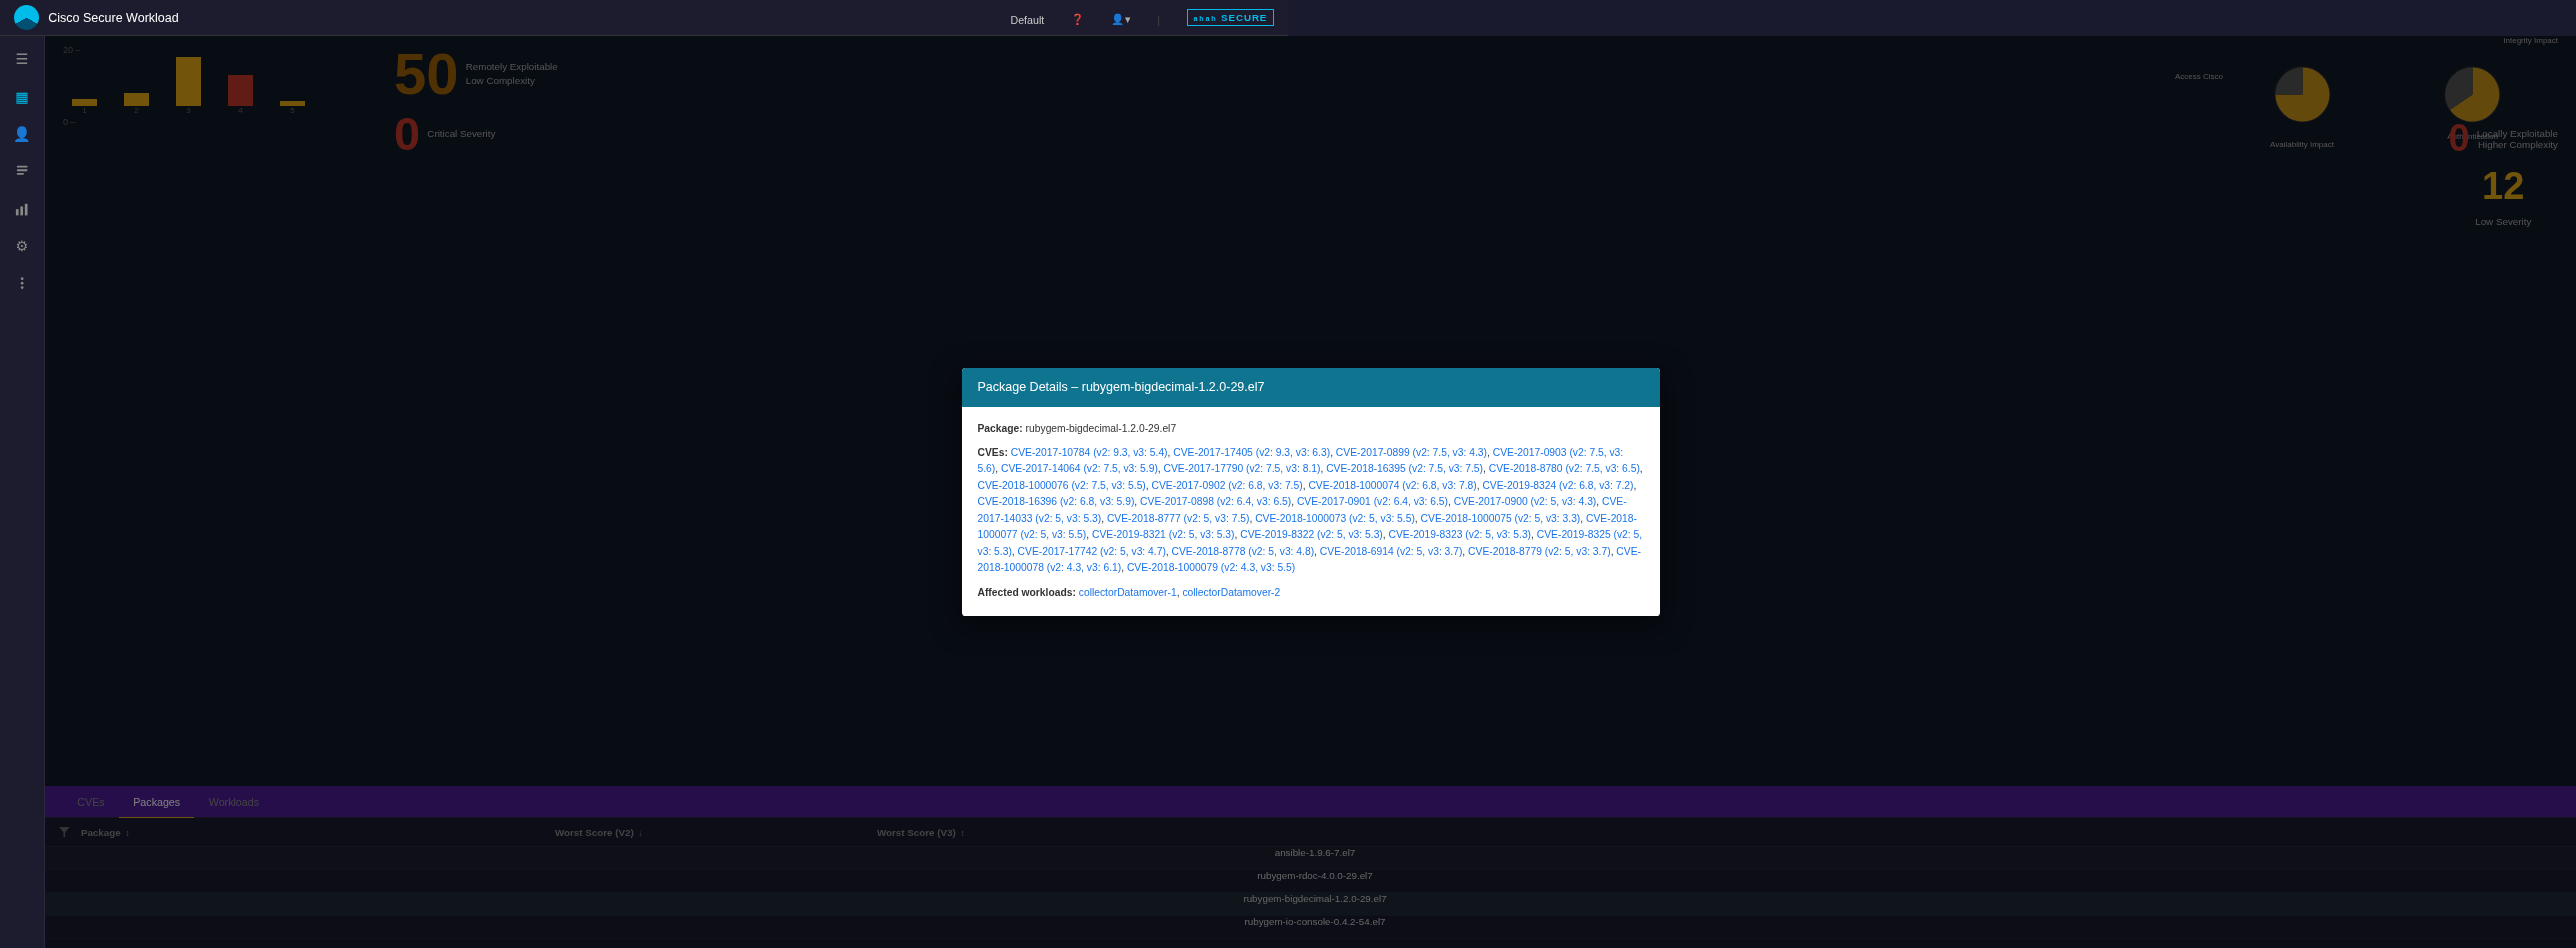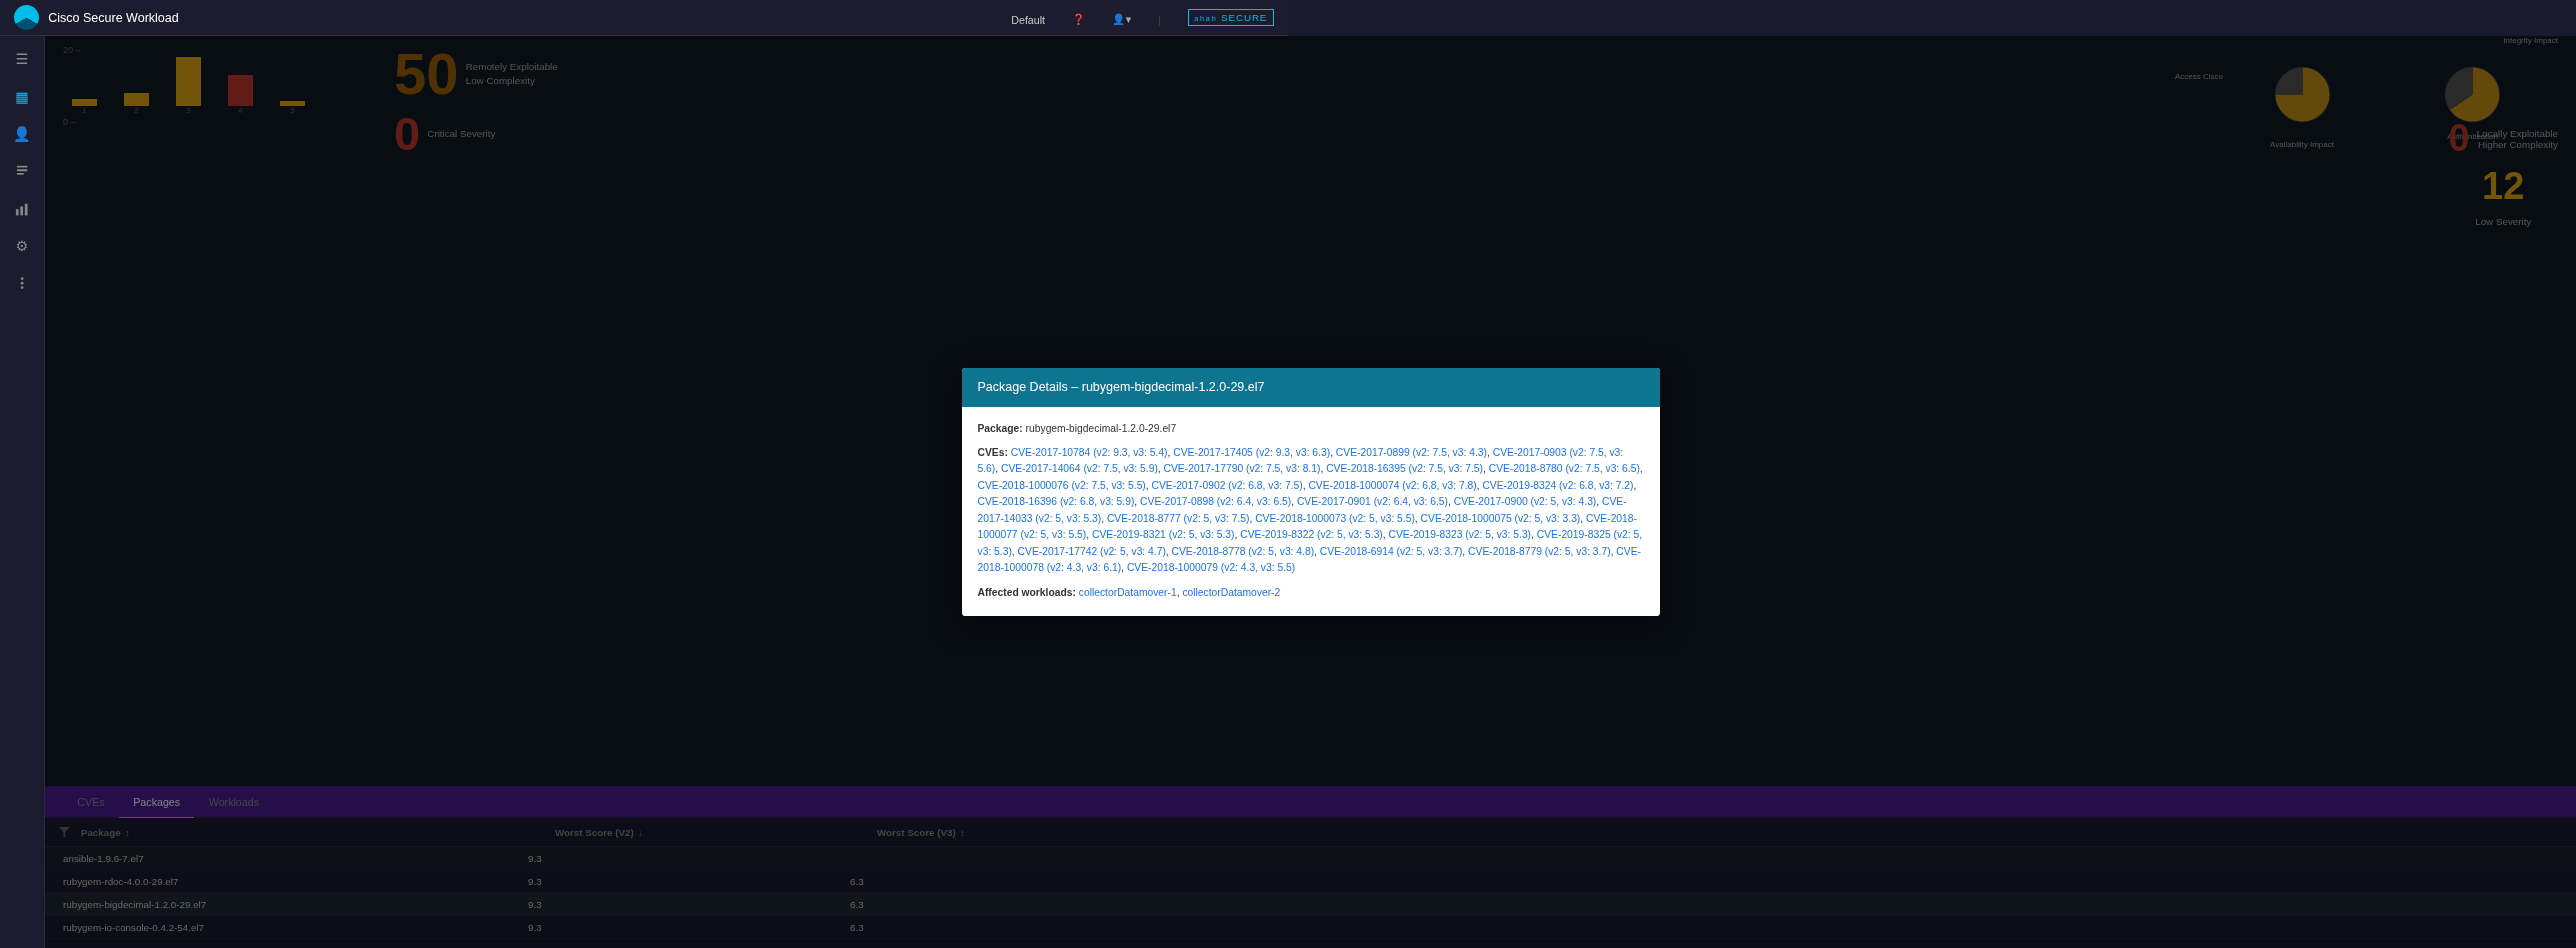--- a/index.html
+++ b/index.html
@@ -38,21 +38,21 @@
     .top-right {
       display: flex;
       align-items: flex-end;
       gap: 27px;
       color: #aaa;
       font-size: 10.7px;
     }
     .cisco-logo {
       color: #00bceb;
       font-size: 9.8px;
-      font-weight: normal;
+      font-weight: bold;
       border: 0.9px solid #00bceb;
       padding: 1.8px 5.4px;
       letter-spacing: 0.9px;
     }
 
     
     .sidebar {
       position: absolute;
       top: 36px;
       left: 0;
@@ -142,20 +142,21 @@
       display: flex; align-items: center; justify-content: center;
       color: #666;
       margin-right: 5.4px;
     }
     .table-row {
       display: flex;
       align-items: center;
       padding: 0 9px;
       height: 23px;
       border-bottom: 0.9px solid #232336;
+      flex-direction: column;
     }
     .table-row:nth-child(odd) { background: #1e1e30; }
     .table-row:nth-child(even) { background: #1a1a2e; }
     .table-row.highlighted { background: #1e2a35; }
     .td { font-size: 9.8px; color: #ccc; }
     .td-pkg { flex: 0 0 474px; padding-left: 9px; }
     .td-v2 { flex: 0 0 322px; }
     .td-v3 { flex: 1; }
 
     

